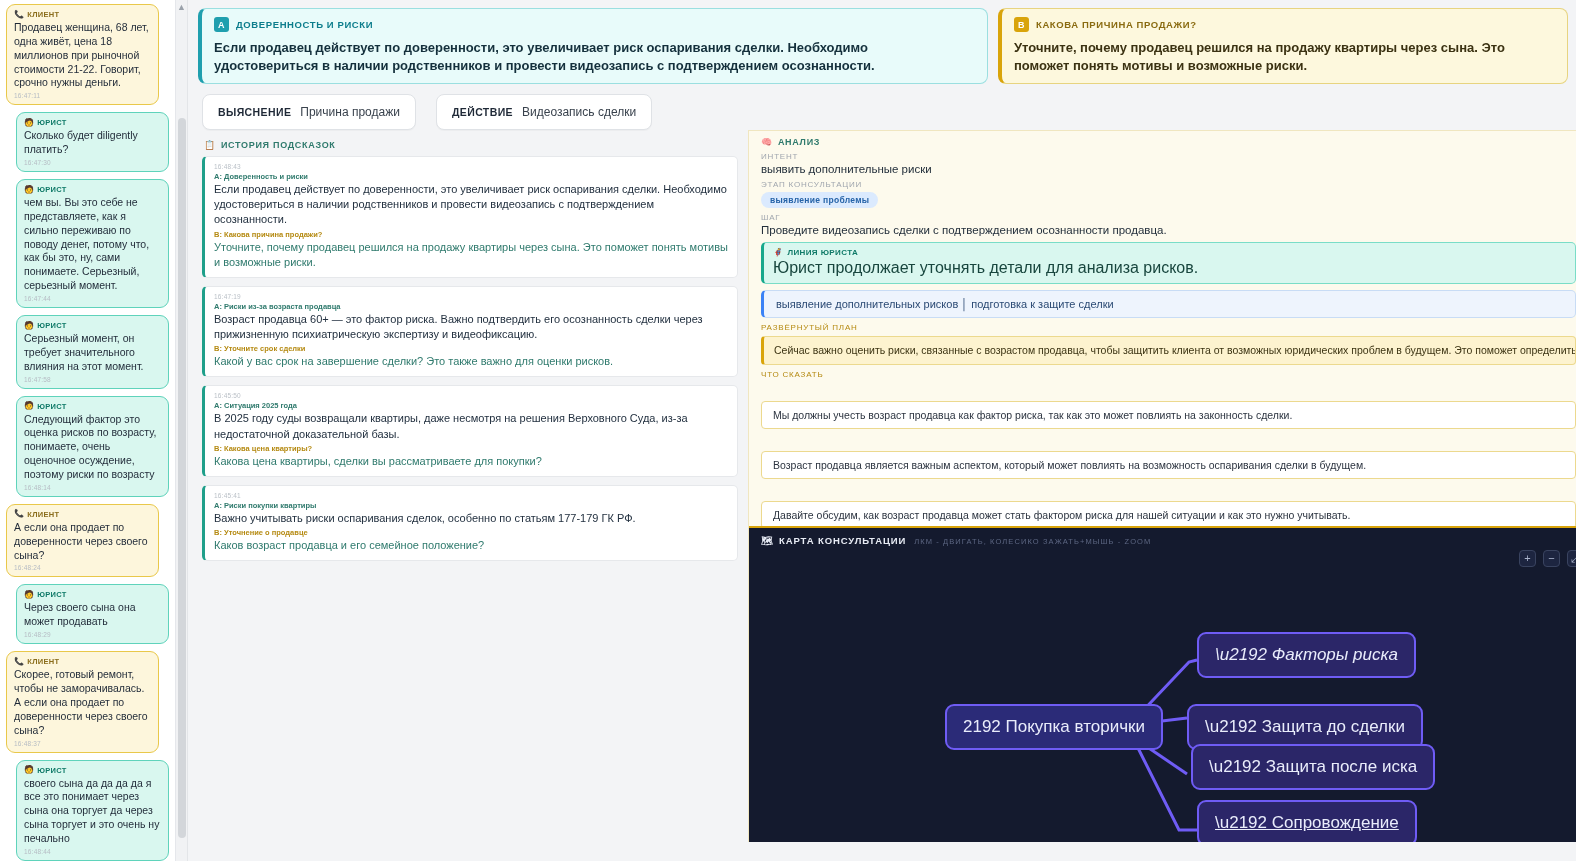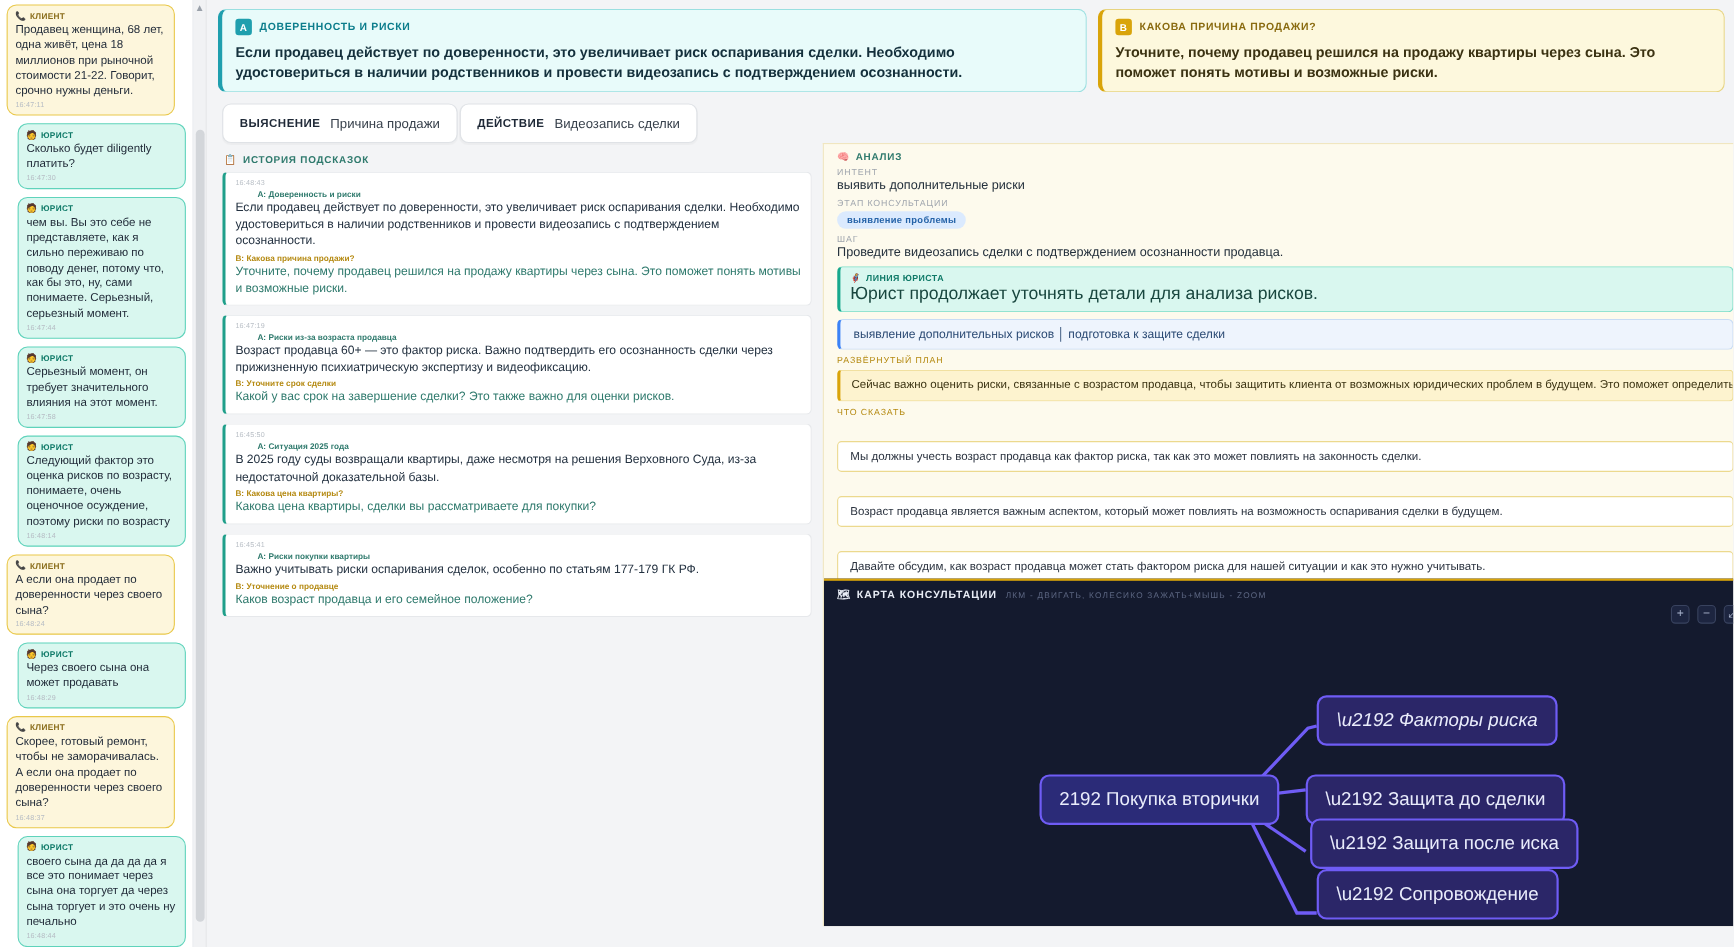--- a/index.html
+++ b/index.html
@@ -100,21 +100,21 @@
     display: inline-flex; align-items: center; justify-content: center;
     width: 15px; height: 15px; border-radius: 3px;
     color: #fff; font-size: 9px; font-weight: bold;
   }
   .banner.a .badge { background: #1f9fae; }
   .banner.b .badge { background: #d9a40a; }
   .banner-body { font-size: 13px; line-height: 1.42; font-weight: bold; color: #14303c; }
   .banner.b .banner-body { color: #3b3212; }
 
   
-  .chips { display: flex; gap: 2px; padding: 10px 0 0 14px; height: 46px; }
+  .chips { display: flex; gap: 20px; padding: 10px 0 0 14px; height: 46px; }
   .chip {
     background: #fff; border: 1px solid #dfe2e6; border-radius: 8px;
     padding: 8px 15px; display: flex; align-items: center; gap: 9px;
     font-size: 12px; box-shadow: 0 1px 1px rgba(0,0,0,.03);
     cursor: pointer;
   }
   .chip-kind { font-weight: bold; font-size: 10.5px; letter-spacing: .4px; color: #1f2937; }
   .chip-text { color: #39424d; }
 
   
@@ -136,21 +136,21 @@
     font-size: 9px; font-weight: bold; letter-spacing: .7px;
     color: #2f7a6d; margin: 2px 0 6px 2px;
   }
 
   .hist-card {
     background: #fff; border: 1px solid #e6e8eb; border-left: 3px solid #1f9f8a;
     border-radius: 5px; padding: 6px 9px 7px 9px; margin-bottom: 8px;
   }
   .hist-time { font-size: 6.5px; color: #b9bfc6; letter-spacing: .2px; }
   .hist-lbl { font-size: 7.5px; font-weight: bold; margin-top: 2px; }
-  .hist-lbl.a { color: #2f7a6d; margin-left: 20px; }
+  .hist-lbl.a { color: #2f7a6d; }
   .hist-lbl.b { color: #b58a12; }
   .hist-txt { font-size: 11px; line-height: 1.38; color: #233140; margin-top: 1px; }
   .hist-txt.b { color: #2f7a6d; }
 
   
   .analysis { padding: 6px 0 0 12px; }
   .an-title {
     display: flex; align-items: center; gap: 5px;
     font-size: 9px; font-weight: bold; letter-spacing: .7px; color: #2f7a6d;
     margin-bottom: 5px;
@@ -457,19 +457,19 @@
             <svg width="830" height="282" style="position:absolute;left:0;top:0">
               <path class="edge" d="M 388 155 L 440 100 L 448 98" stroke-width="3"></path>
               <path class="edge" d="M 388 162 L 438 156" stroke-width="3"></path>
               <path class="edge" d="M 388 178 L 438 212" stroke-width="3"></path>
               <path class="edge" d="M 388 184 L 430 268 L 448 268" stroke-width="3"></path>
             </svg>
             <div class="node root" style="left:196px; top:142px;text-align:right;">2192 Покупка вторички</div>
             <div class="node" style="left:448px; top:70px;font-style:italic;">\u2192 Факторы риска</div>
             <div class="node" style="left:438px; top:126px;margin-top:16px;">\u2192 Защита до сделки</div>
             <div class="node" style="left:442px; top:182px;">\u2192 Защита после иска</div>
-            <div class="node" style="left:448px; top:228px;">\u2192 Сопровождение</div>
+            <div class="node" style="left:448px; top:238px;text-decoration:underline;">\u2192 Сопровождение</div>
           </div>
         </div>
       </div>
     </div>
   </div>
 </div>
 
 </body></html>

